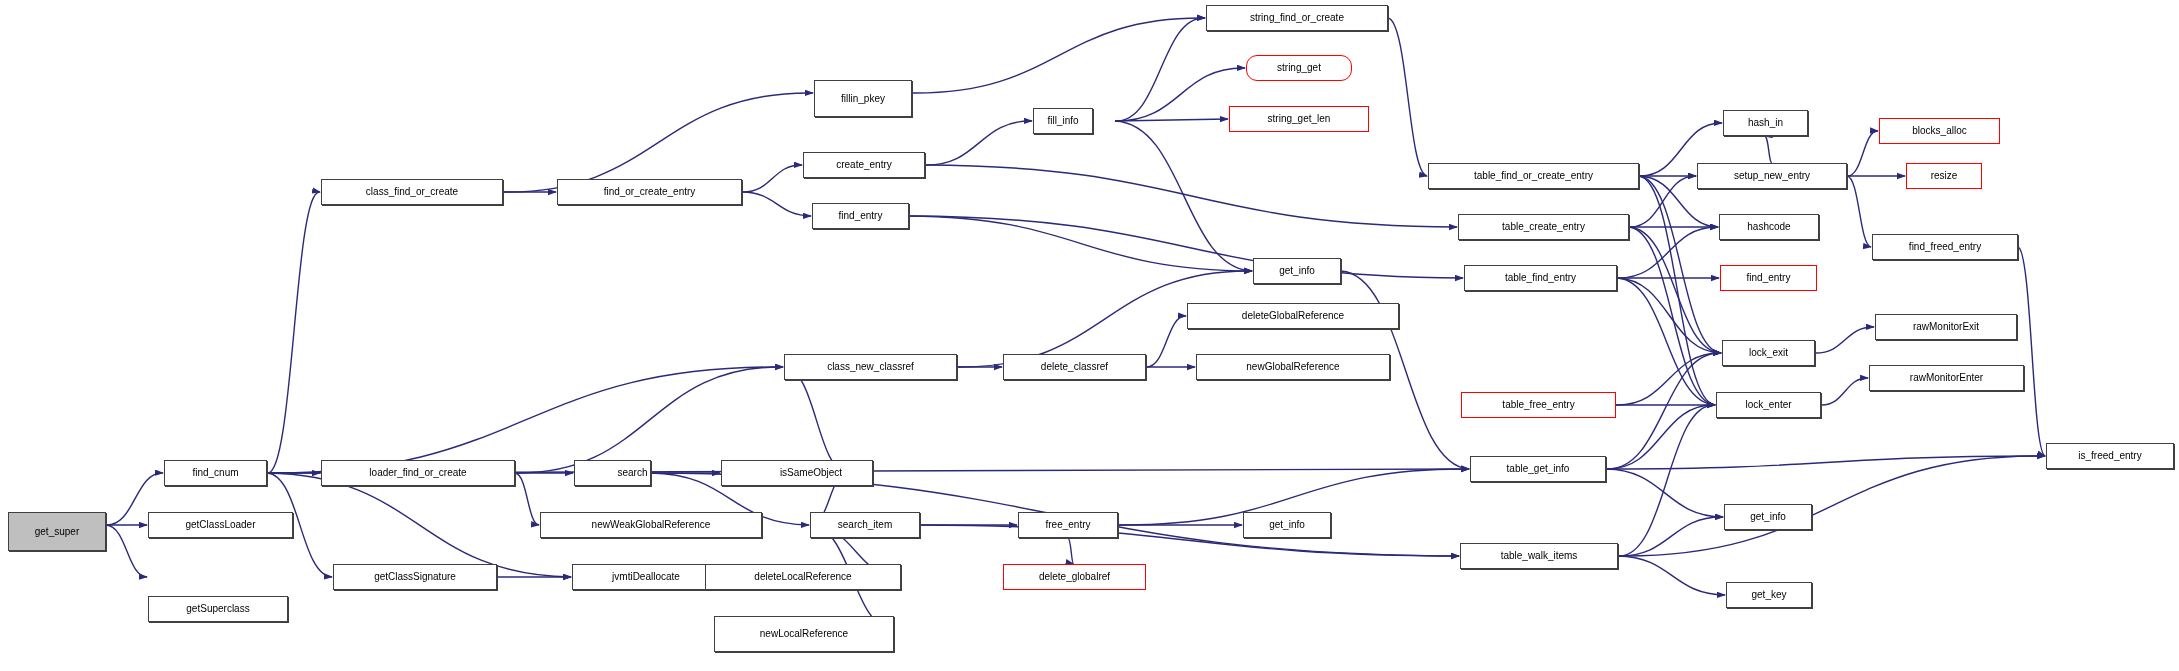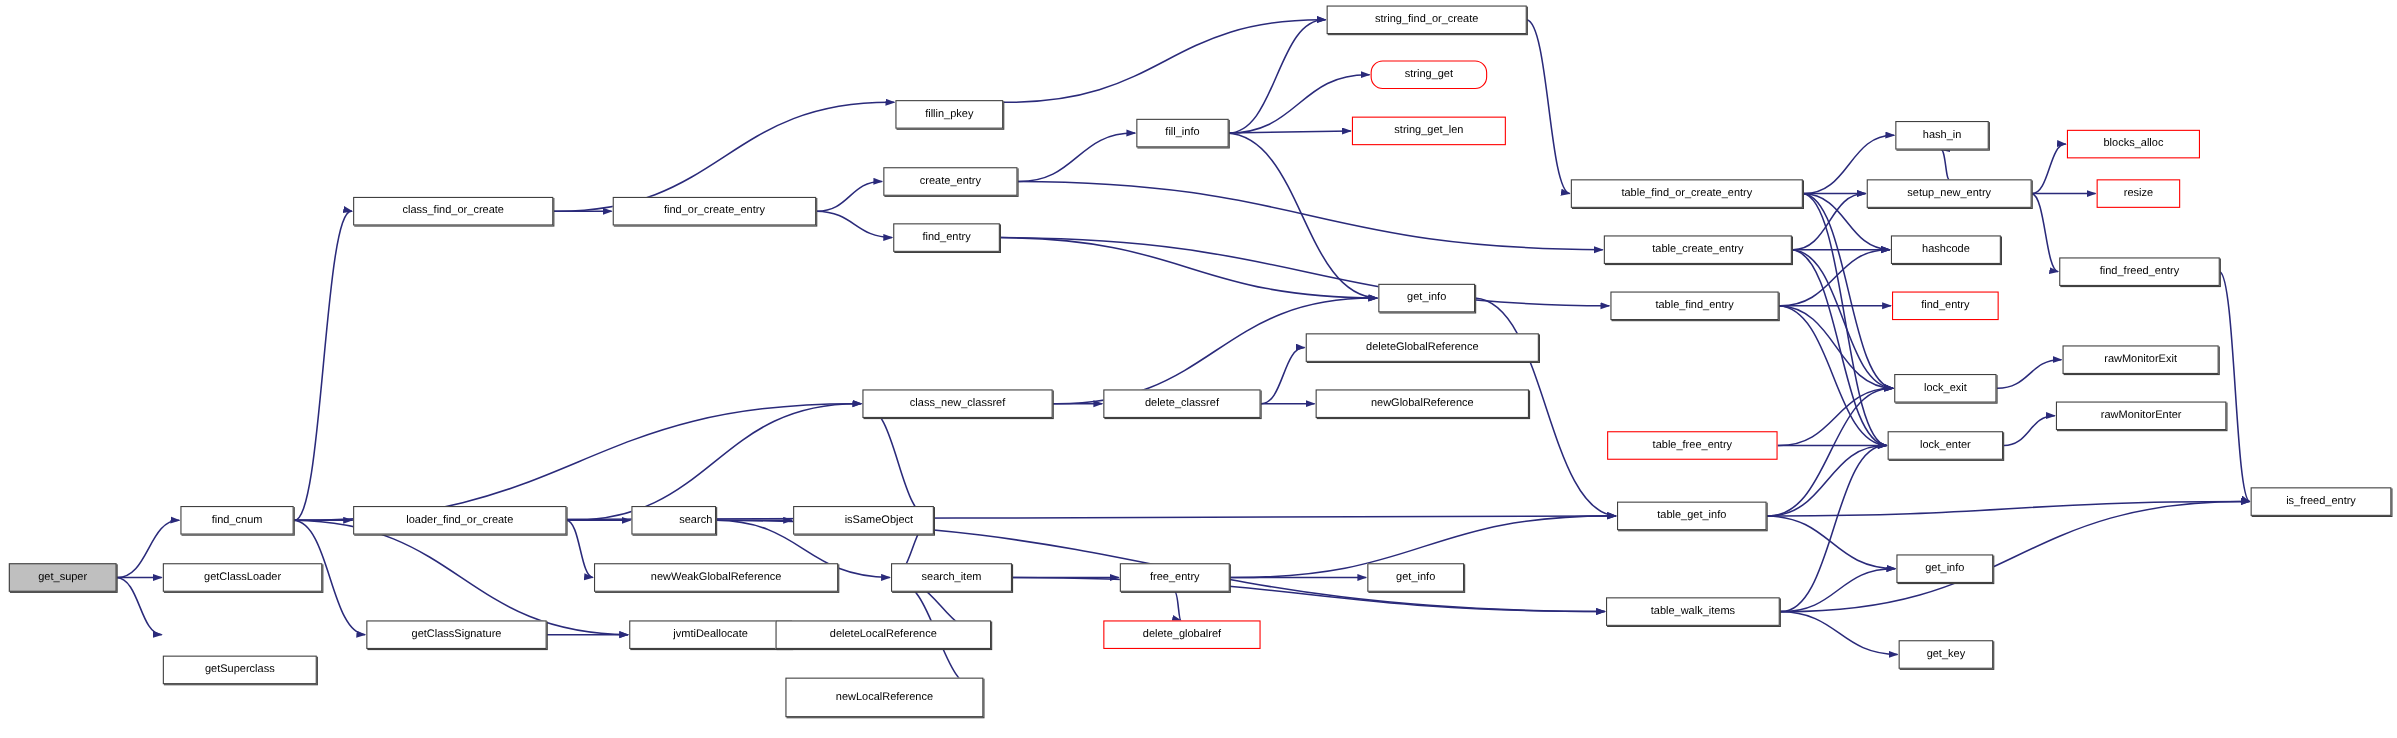--- a/index.html
+++ b/index.html
@@ -104,21 +104,21 @@
         <path d="M1847,176 C1863,176.9 1863,130.1 1878,131" fill="none" stroke="#2a2a7a" stroke-width="1.4" marker-end="url(#arrow)"></path>
         <path d="M1847,176 L1905,176" fill="none" stroke="#2a2a7a" stroke-width="1.4" marker-end="url(#arrow)"></path>
         <path d="M1847,176 C1859.5,177.42 1859.5,245.58 1871,247" fill="none" stroke="#2a2a7a" stroke-width="1.4" marker-end="url(#arrow)"></path>
         <path d="M1772,163 C1768.75,163.54 1768.75,135.46 1764.5,136" fill="none" stroke="#2a2a7a" stroke-width="1.4" marker-end="url(#arrow)"></path>
         <path d="M2018,247 C2032,251.18 2032,451.82 2045,456" fill="none" stroke="#2a2a7a" stroke-width="1.4" marker-end="url(#arrow)"></path>
         <path d="M1815,353 C1845,353.52 1845,326.48 1874,327" fill="none" stroke="#2a2a7a" stroke-width="1.4" marker-end="url(#arrow)"></path>
         <path d="M1821,405 C1845,405.54 1845,377.46 1868,378" fill="none" stroke="#2a2a7a" stroke-width="1.4" marker-end="url(#arrow)"></path>
       </g>
   </svg>
   <div id="nodes-group">
-      <div class="node root" style="left: 8px; top: 512px; width: 98px; height: 26px;">
+      <div class="node root" style="left: 8px; top: 512px; width: 98px; height: 39px;">
         <span>get_super</span>
       </div>
       <div class="node normal" style="left: 148px; top: 512px; width: 145px; height: 26px;">
         <span>getClassLoader</span>
       </div>
       <div class="node normal" style="left: 148px; top: 596px; width: 140px; height: 26px;">
         <span>getSuperclass</span>
       </div>
       <div class="node normal" style="left: 164px; top: 460px; width: 103px; height: 26px;">
         <span>find_cnum</span>
@@ -140,21 +140,21 @@
       </div>
       <div class="node normal" style="left: 810px; top: 512px; width: 110px; height: 26px;">
         <span>search_item</span>
       </div>
       <div class="node normal" style="left: 705px; top: 564px; width: 196px; height: 26px;">
         <span>deleteLocalReference</span>
       </div>
       <div class="node normal" style="left: 714px; top: 616px; width: 180px; height: 36px;">
         <span>newLocalReference</span>
       </div>
-      <div class="node normal" style="left: 721px; top: 460px; width: 128px; height: 26px; padding-left: 28px;">
+      <div class="node normal" style="left: 721px; top: 460px; width: 152px; height: 26px; padding-left: 28px;">
         <span>isSameObject</span>
       </div>
       <div class="node normal" style="left: 1018px; top: 512px; width: 100px; height: 26px;">
         <span>free_entry</span>
       </div>
       <div class="node red" style="left: 1003px; top: 564px; width: 143px; height: 26px;">
         <span>delete_globalref</span>
       </div>
       <div class="node normal" style="left: 1243px; top: 512px; width: 88px; height: 26px;">
         <span>get_info</span>
@@ -176,24 +176,24 @@
       </div>
       <div class="node normal" style="left: 557px; top: 179px; width: 185px; height: 26px;">
         <span>find_or_create_entry</span>
       </div>
       <div class="node normal" style="left: 803px; top: 152px; width: 122px; height: 26px;">
         <span>create_entry</span>
       </div>
       <div class="node normal" style="left: 812px; top: 203px; width: 97px; height: 26px;">
         <span>find_entry</span>
       </div>
-      <div class="node normal" style="left: 814px; top: 80px; width: 98px; height: 26px; margin-top: 11px;">
+      <div class="node normal" style="left: 814px; top: 80px; width: 98px; height: 37px;">
         <span>fillin_pkey</span>
       </div>
-      <div class="node normal" style="left: 1033px; top: 108px; width: 84px; height: 26px;">
+      <div class="node normal" style="left: 1033px; top: 108px; width: 60px; height: 26px;">
         <span>fill_info</span>
       </div>
       <div class="node normal" style="left: 1206px; top: 5px; width: 182px; height: 26px;">
         <span>string_find_or_create</span>
       </div>
       <div class="node red" style="left: 1246px; top: 55px; width: 106px; height: 26px; border-radius: 11px;">
         <span>string_get</span>
       </div>
       <div class="node red" style="left: 1229px; top: 106px; width: 140px; height: 26px;">
         <span>string_get_len</span>

